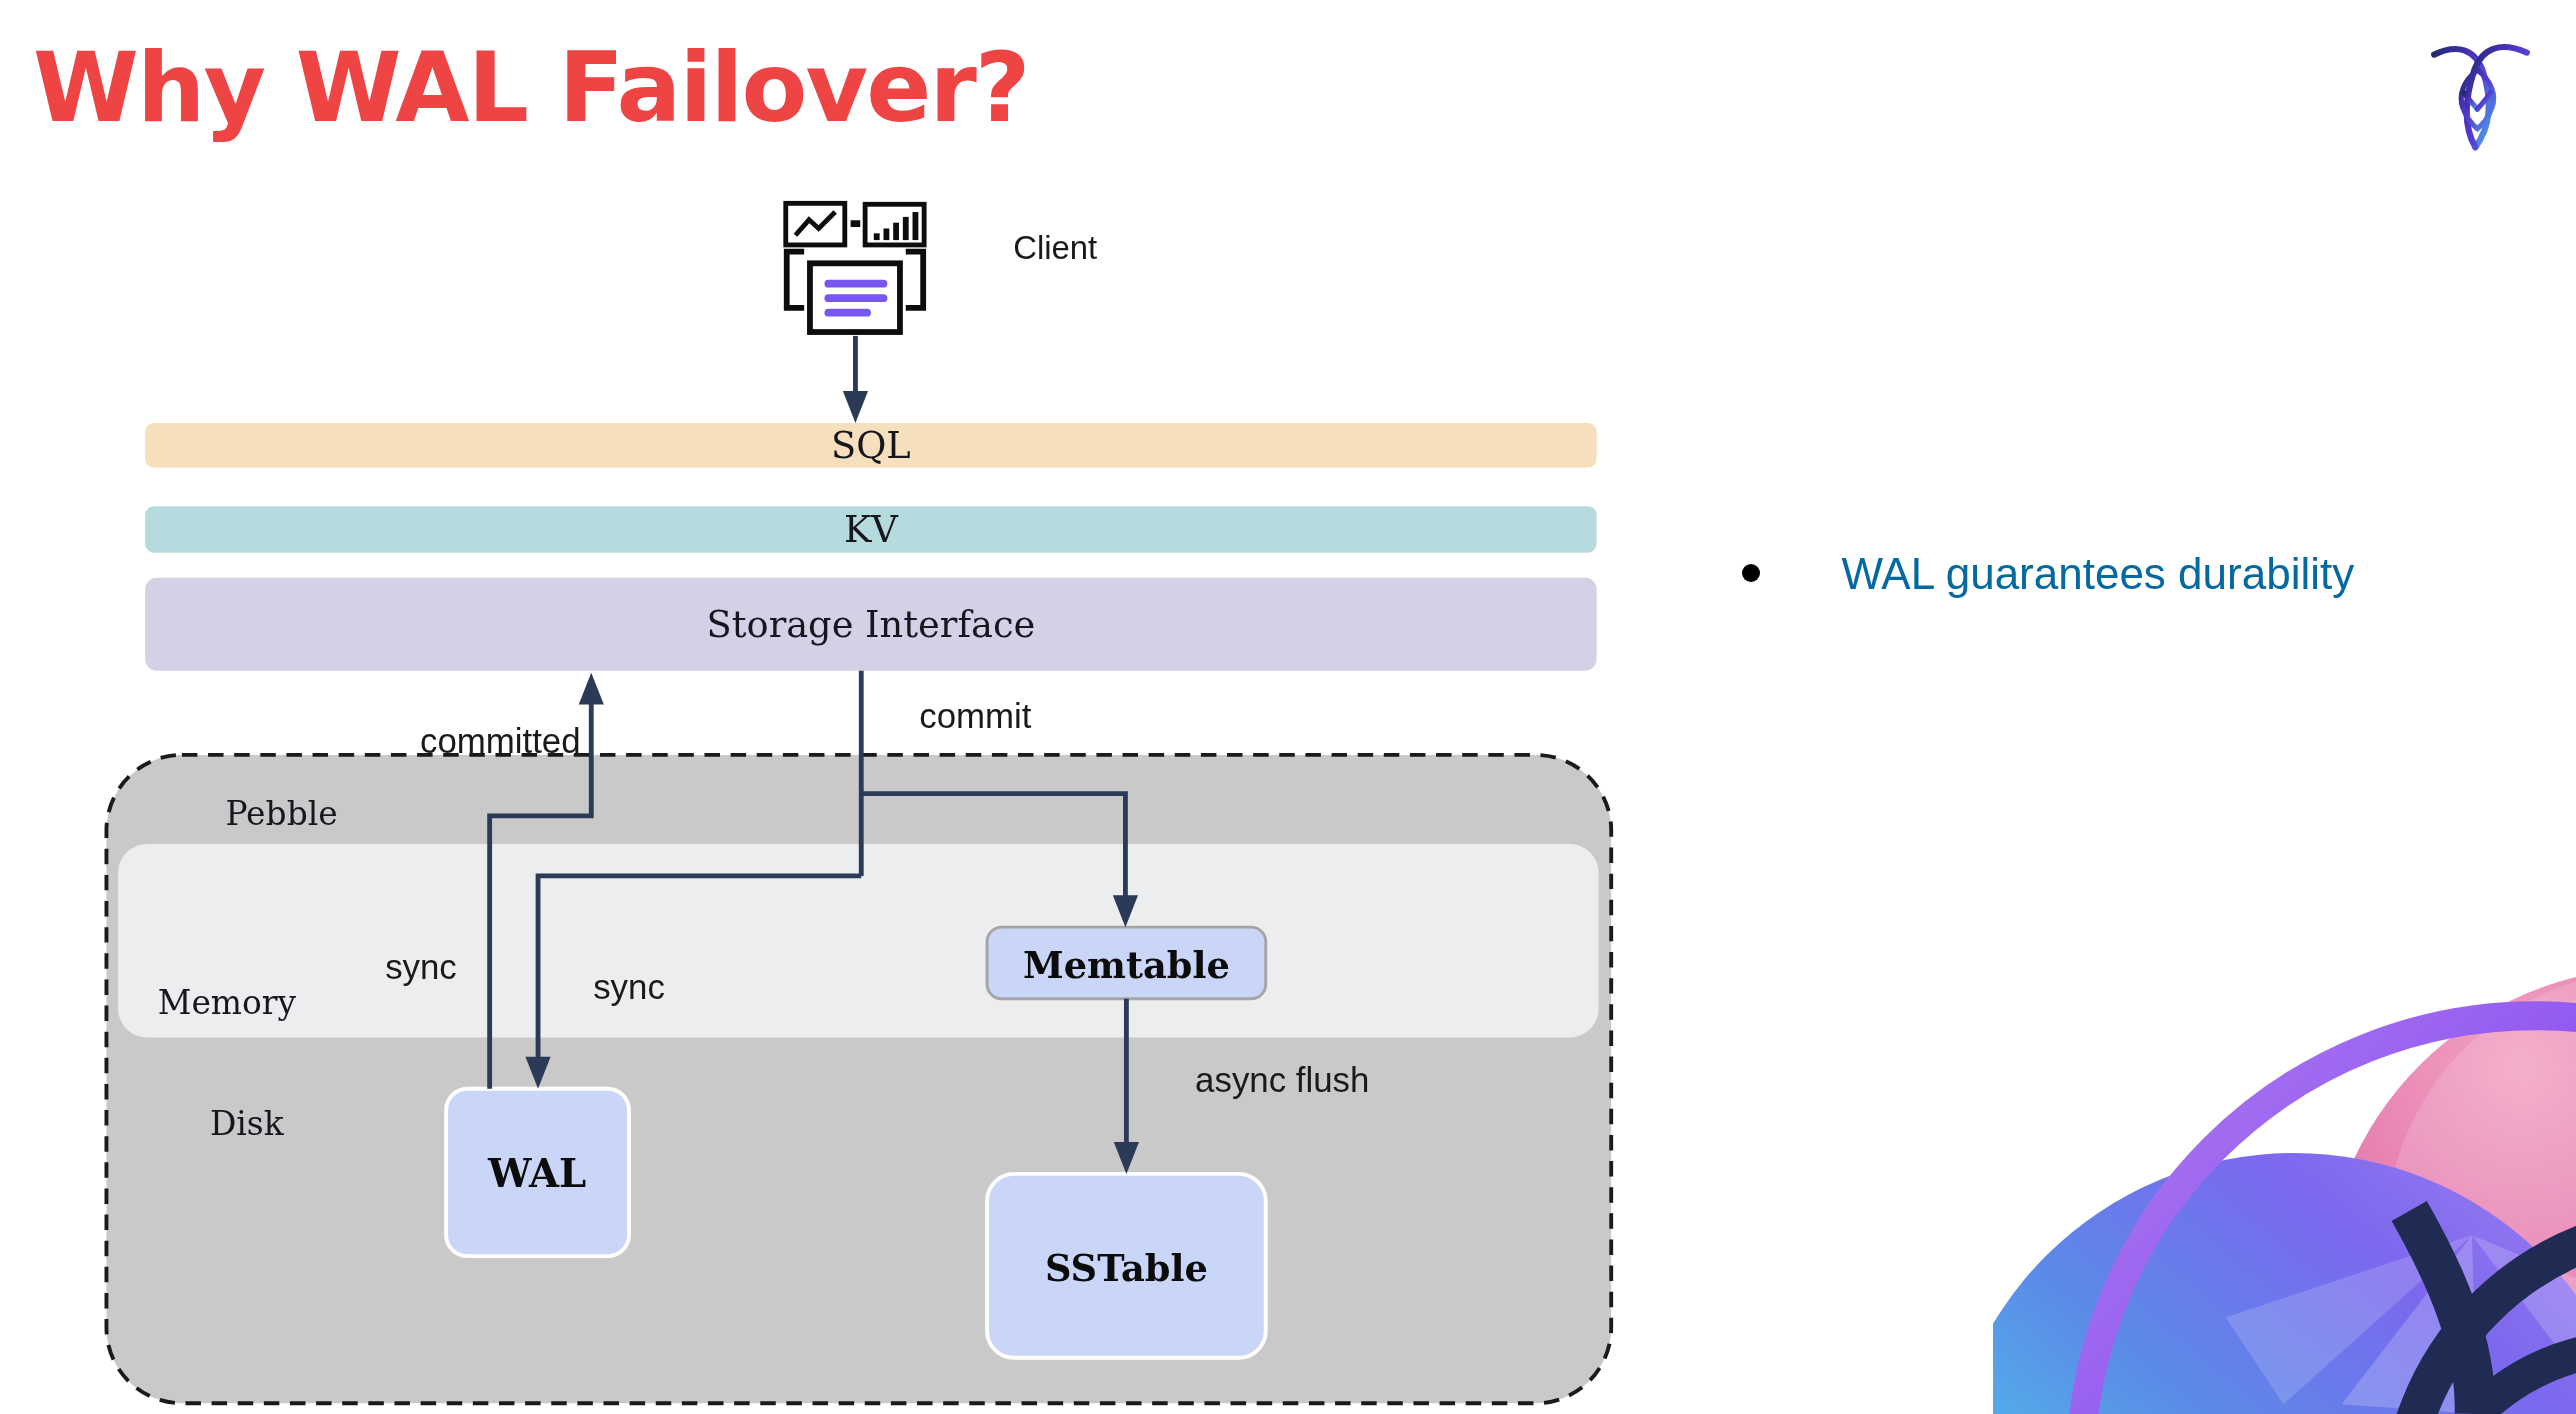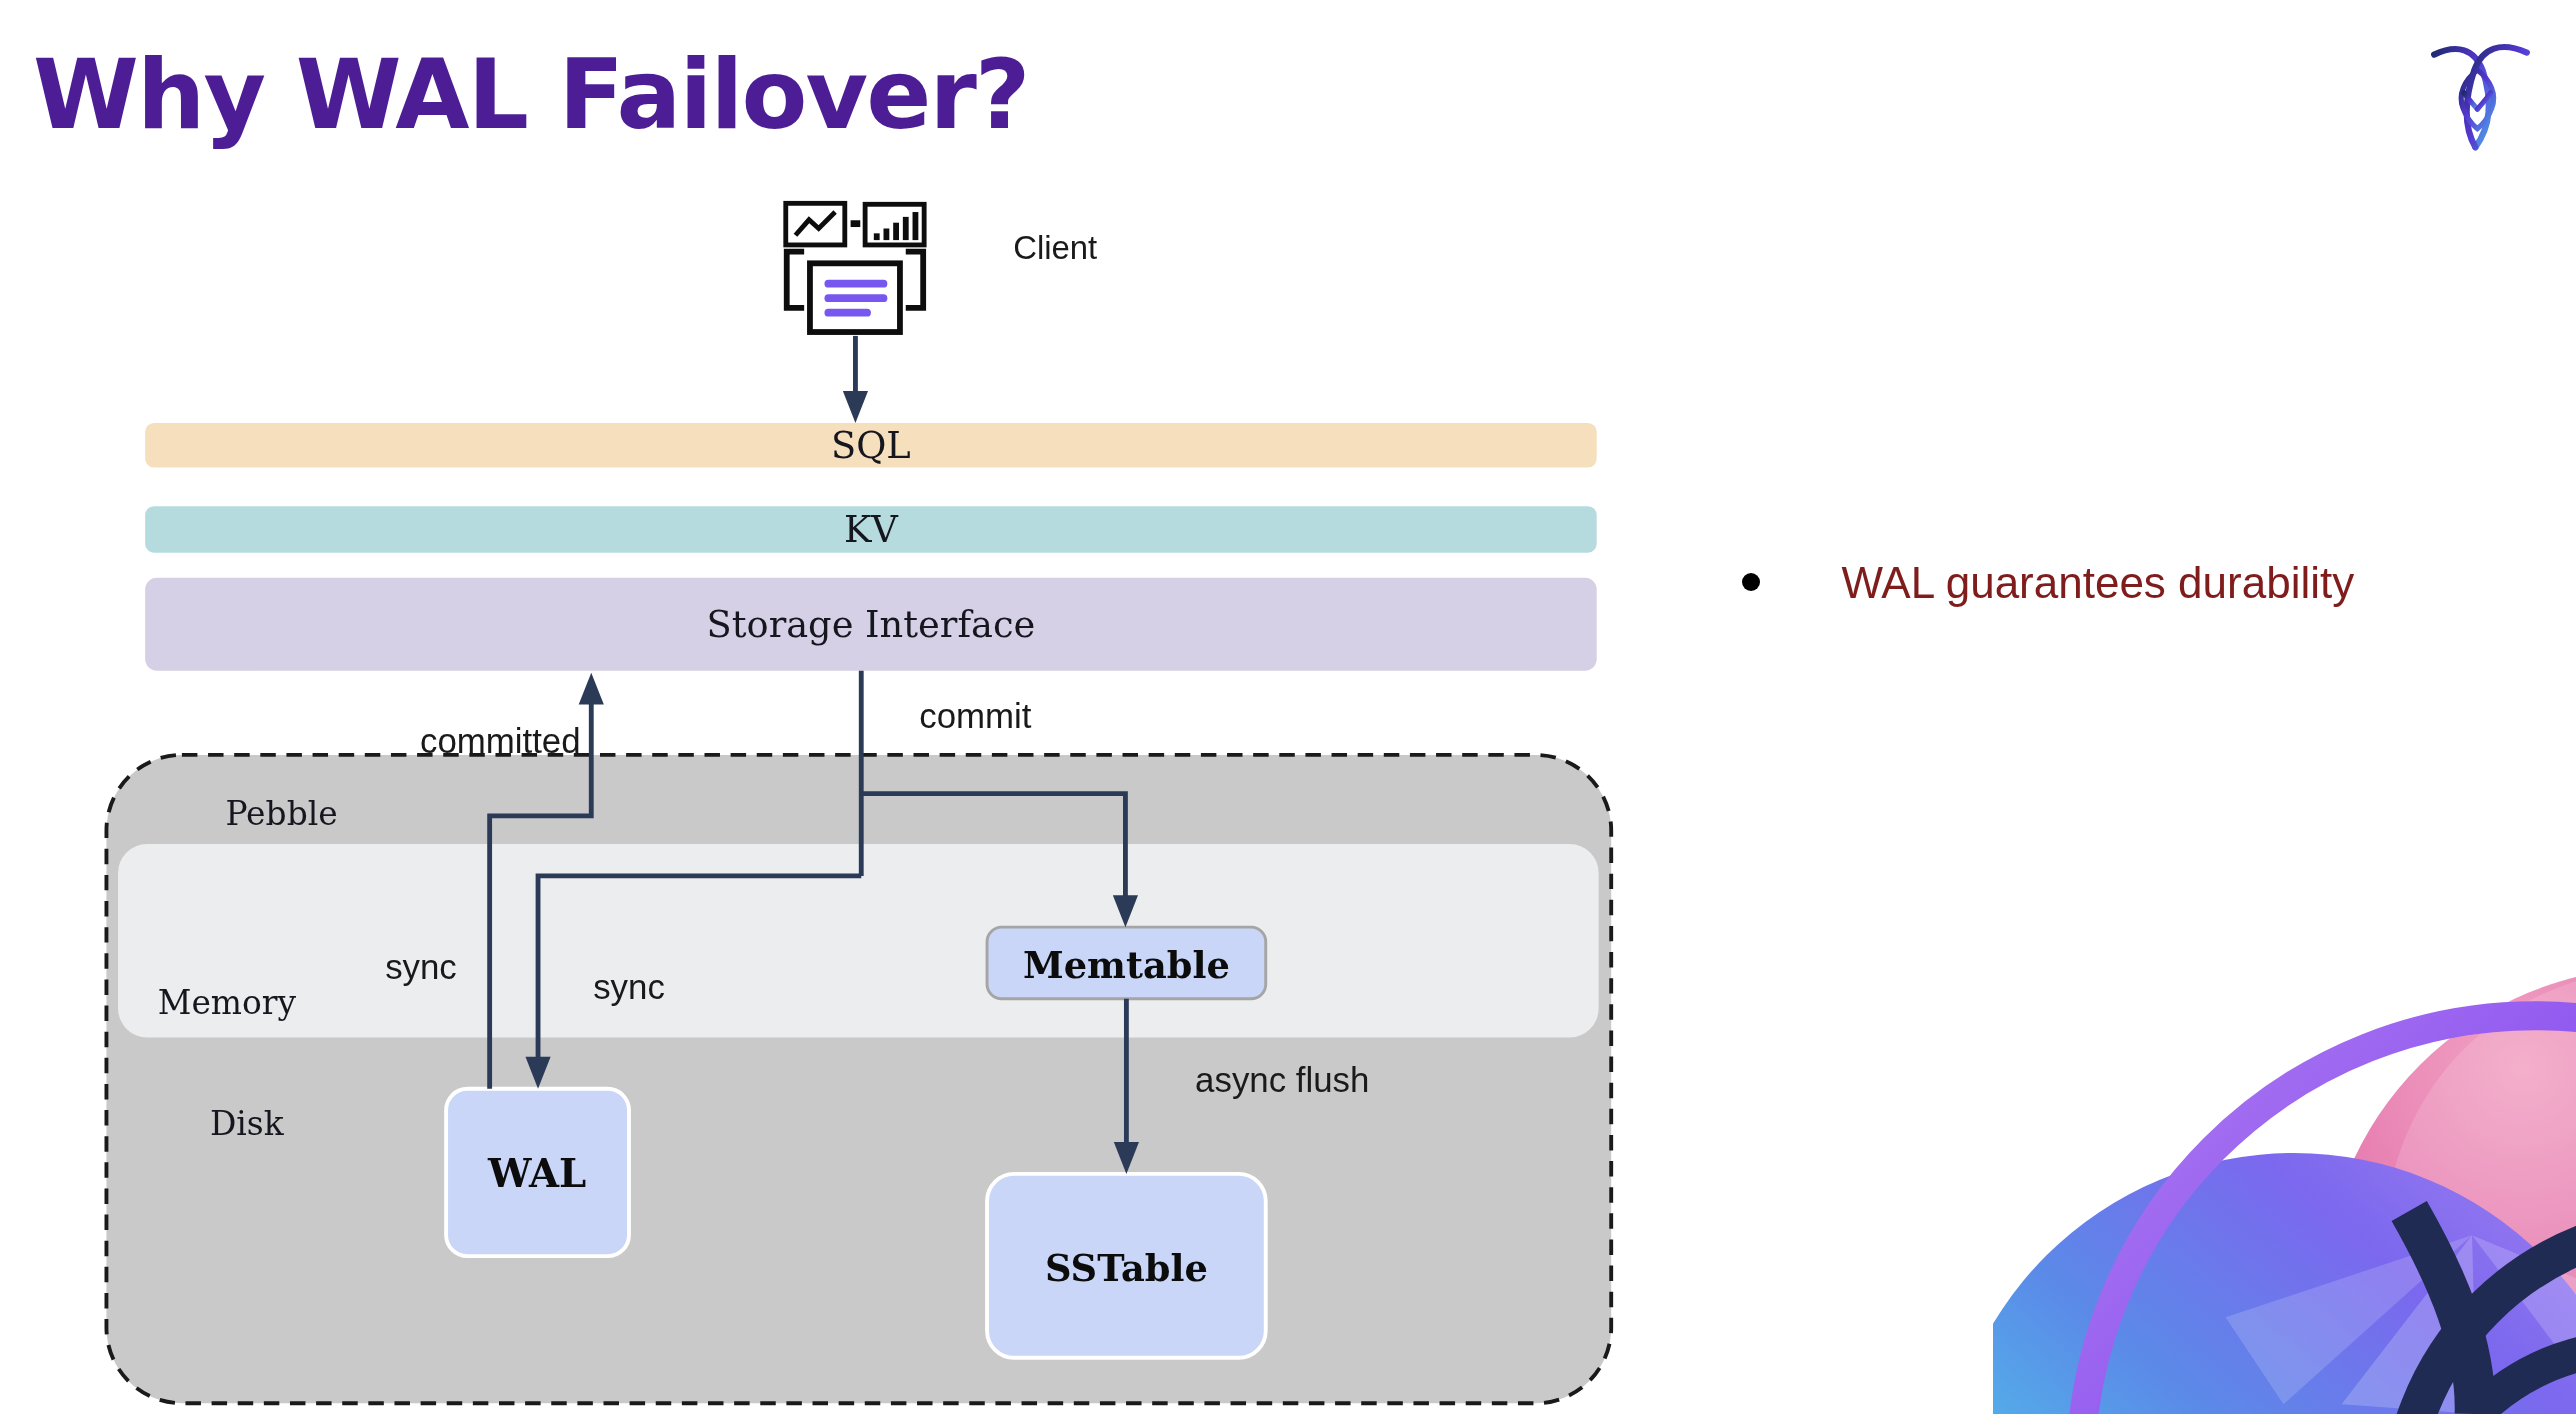--- a/index.html
+++ b/index.html
@@ -1,24 +1,24 @@
 <!DOCTYPE html>
 <html><head>
 <meta charset="utf-8">
 <style>
   html,body{margin:0;padding:0;background:#ffffff;}
   body{width:2576px;height:1415px;position:relative;overflow:hidden;
        font-family:"Liberation Sans",sans-serif;color:#111;}
   .layer{position:absolute;left:0;top:0;}
-  h1.title{position:absolute;left:33px;top:39px;margin:0;
-           font-size:96px;font-weight:700;letter-spacing:-1.9px;color:#4c1d95;
+  h1.title{position:absolute;left:33px;top:32px;margin:0;
+           font-size:96px;font-weight:700;letter-spacing:-1.9px;color:#ef4444;
            font-family:"DejaVu Sans",sans-serif;}
   .bullets{position:absolute;left:1742px;top:540px;width:658px;margin:0;padding:0;list-style:none;}
-  .bullets li{display:flex;align-items:flex-start;margin:12px 0 41px 0;
-              font-size:44px;line-height:61px;color:#7f1d1d;}
+  .bullets li{display:flex;align-items:flex-start;margin:3px 0 41px 0;
+              font-size:44px;line-height:61px;color:#0369a1;}
   .bullets .dot{flex:0 0 auto;width:18.4px;height:18.4px;border-radius:50%;background:#000;
                 margin:21px 81px 0 0;}
   .bullet-text{max-width:619px;}
   svg text{font-family:"DejaVu Serif",serif;fill:#16161f;}
   svg text.sans{font-family:"Liberation Sans",sans-serif;fill:#1a1a1a;}
   svg text.bar-label{font-size:38px;}
   svg text.zone-label{font-size:34px;}
   svg text.node-label{font-size:40px;font-weight:bold;fill:#0c0c0c;}
   svg text.node-label.small{font-size:38px;}
   svg text.edge-label{font-size:36px;}

